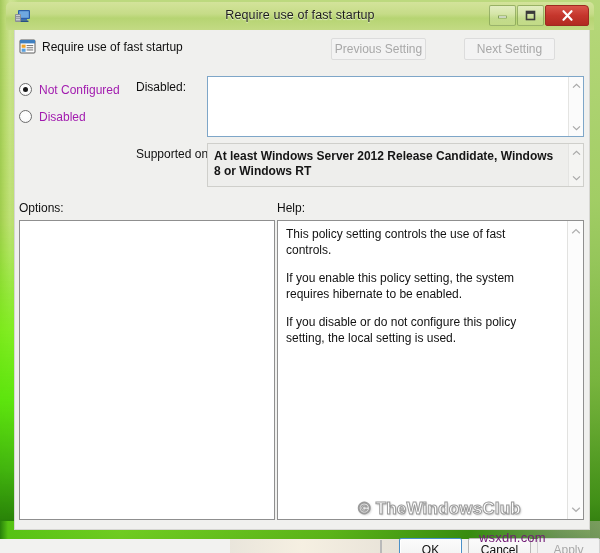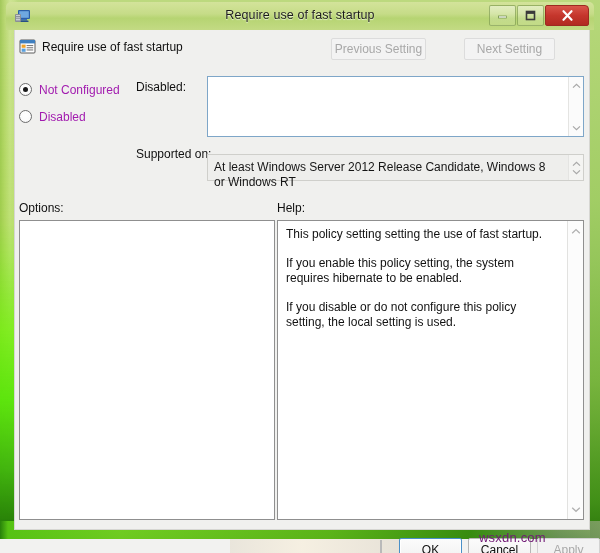--- a/index.html
+++ b/index.html
@@ -269,26 +269,27 @@
     top: 46px;
     width: 377px;
     height: 61px;
     background: #ffffff;
     border: 1px solid #7ea6c8;
     box-sizing: border-box;
   }
   .supported-box {
     position: absolute;
     left: 192px;
-    top: 124px;
+    top: 113px;
     width: 377px;
-    height: 27px;
+    height: 44px;
     background: #eeeeec;
     border: 1px solid #cfcfcb;
     box-sizing: border-box;
+    font-weight: bold;
   }
   .supported-text {
     position: absolute;
     left: 6px;
     top: 5px;
     width: 340px;
     font-size: 12px;
     color: #151515;
     line-height: 15px;
   }
@@ -534,24 +535,25 @@
       </div>
     </div>
 
     <div class="field-label lbl-options">Options:</div>
     <div class="field-label lbl-help">Help:</div>
 
     <div class="options-panel"></div>
 
     <div class="help-panel">
       <div class="help-text">
-        <p>This policy setting setting the use of fast startup.</p>
+        <p>This policy setting controls the use of fast controls.</p>
         <p>If you enable this policy setting, the system requires hibernate to be enabled.</p>
         <p>If you disable or do not configure this policy setting, the local setting is used.</p>
       </div>
+      <div class="watermark">© TheWindowsClub</div>
       <div class="help-scroll">
         <span class="help-arrow up">
           <svg width="10" height="7" viewBox="0 0 10 7">
               <path d="M1.2 5.2 L5 1.6 L8.8 5.2" stroke="#b0b0b0" stroke-width="1.3" fill="none"></path>
             </svg>
         </span>
         <span class="help-arrow down">
           <svg width="10" height="7" viewBox="0 0 10 7">
               <path d="M1.2 1.7 L5 5.3 L8.8 1.7" stroke="#b0b0b0" stroke-width="1.3" fill="none"></path>
             </svg>

